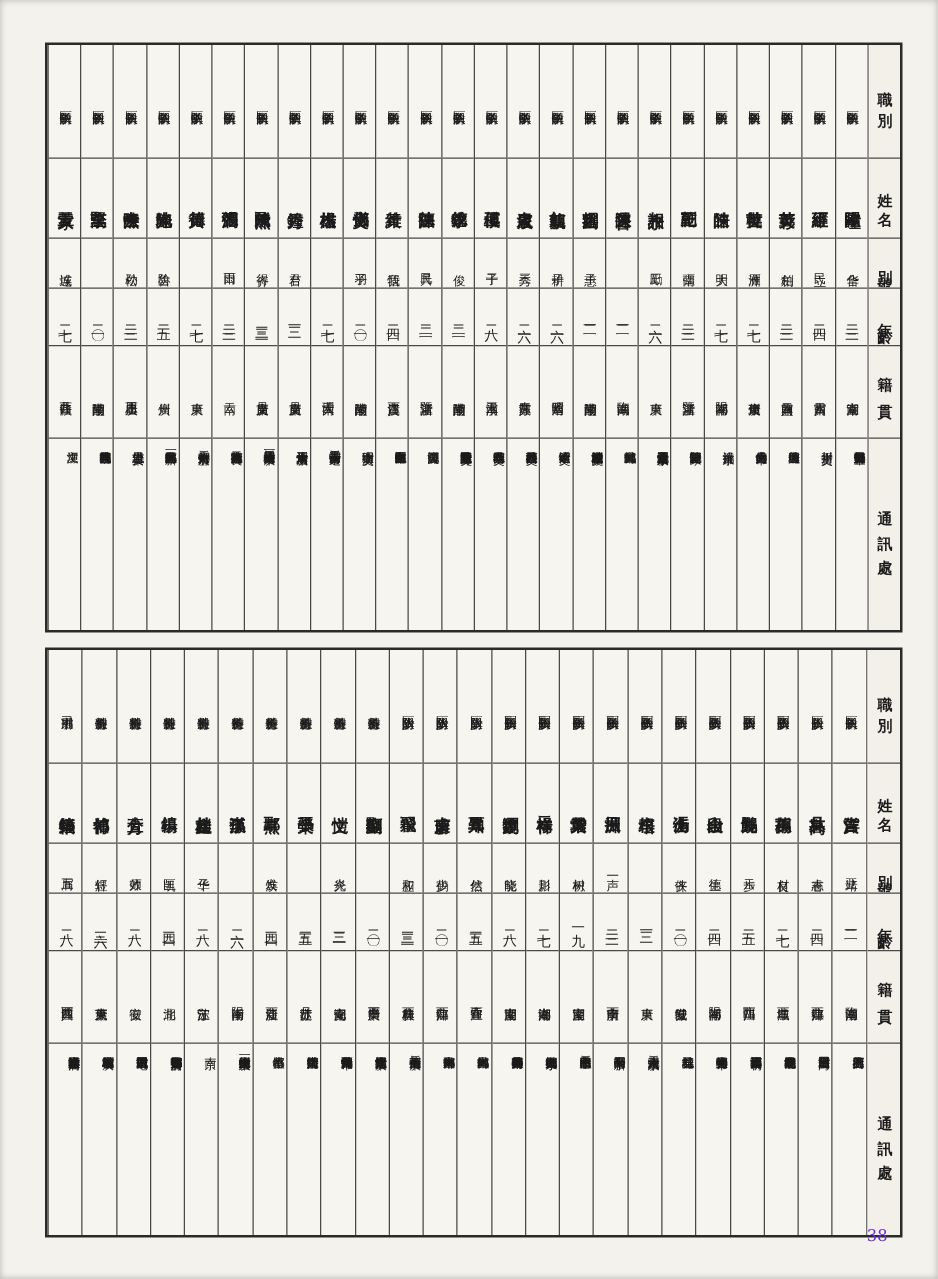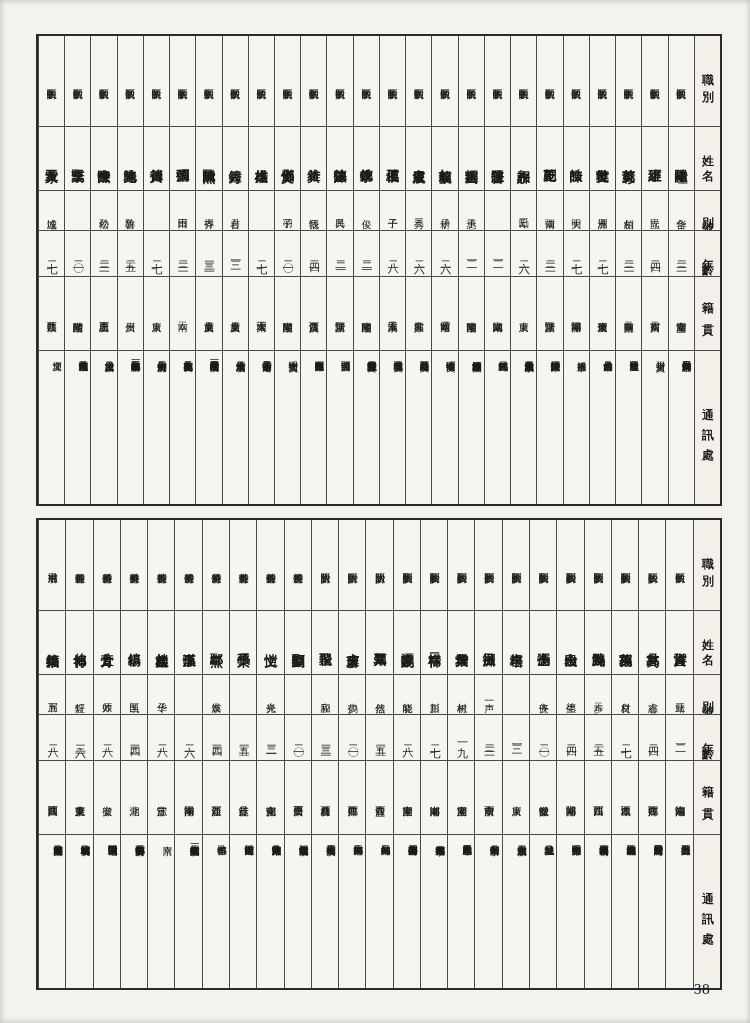--- a/index.html
+++ b/index.html
@@ -46,21 +46,21 @@
     background:#f3f0ea;
   }
   .header-col .c-rank  {letter-spacing:18px;}
   .header-col .c-name  {letter-spacing:14px;}
   .header-col .c-alias {letter-spacing:4px;}
   .header-col .c-age   {letter-spacing:6px;}
   .header-col .c-origin{letter-spacing:22px;}
   .header-col .c-addr  {letter-spacing:20px;line-height:25px;padding:0;text-align:center;}
   .page-num{
     position:absolute;right:40px;bottom:26px;
-    font-size:13px;color:#0f172a;
+    font-size:13px;color:#6d28d9;
     font-family:"DejaVu Serif","Liberation Serif",serif;
   }
 </style>
 </head>
 <body>
 
 <div class="sheet">
 
   <section class="roster">
     <div class="cols">

